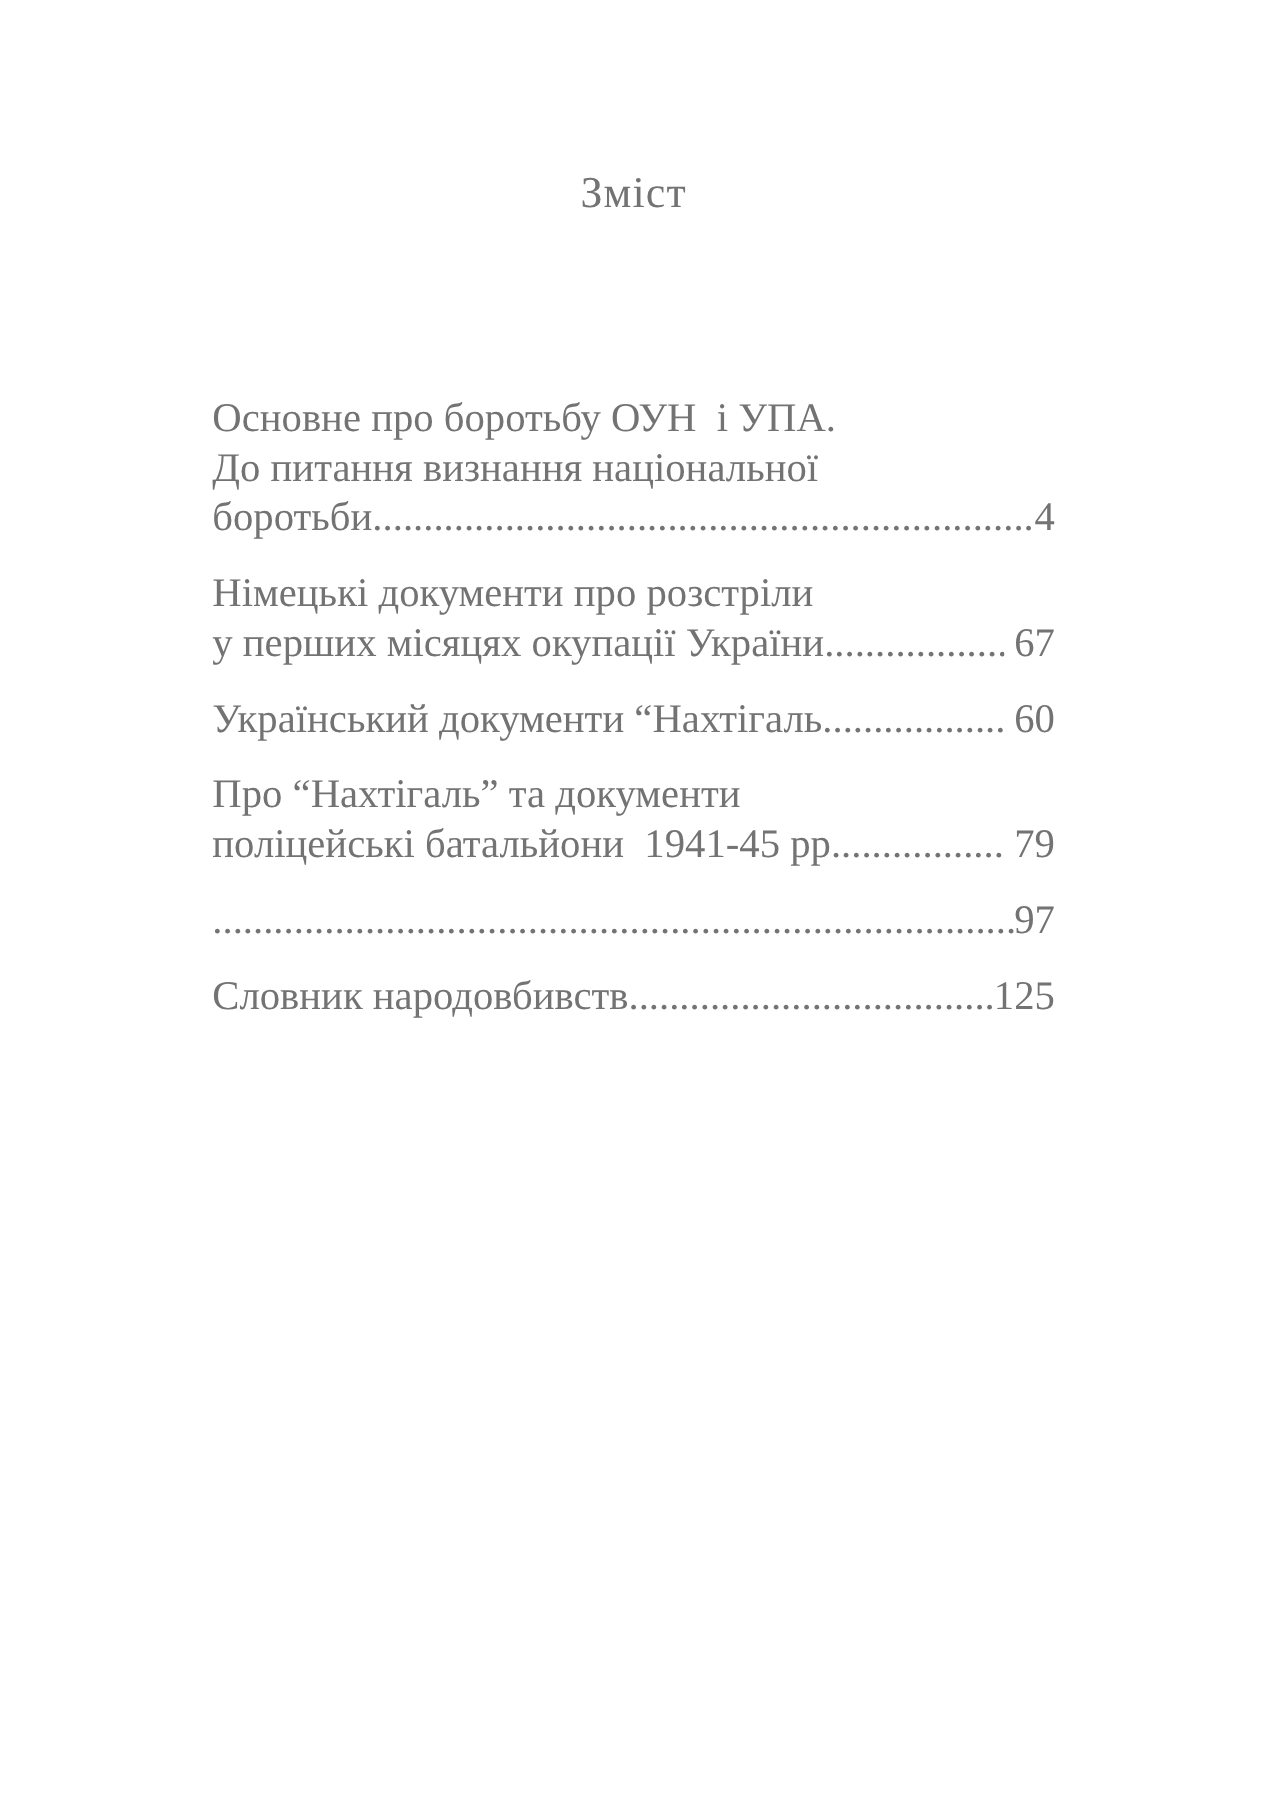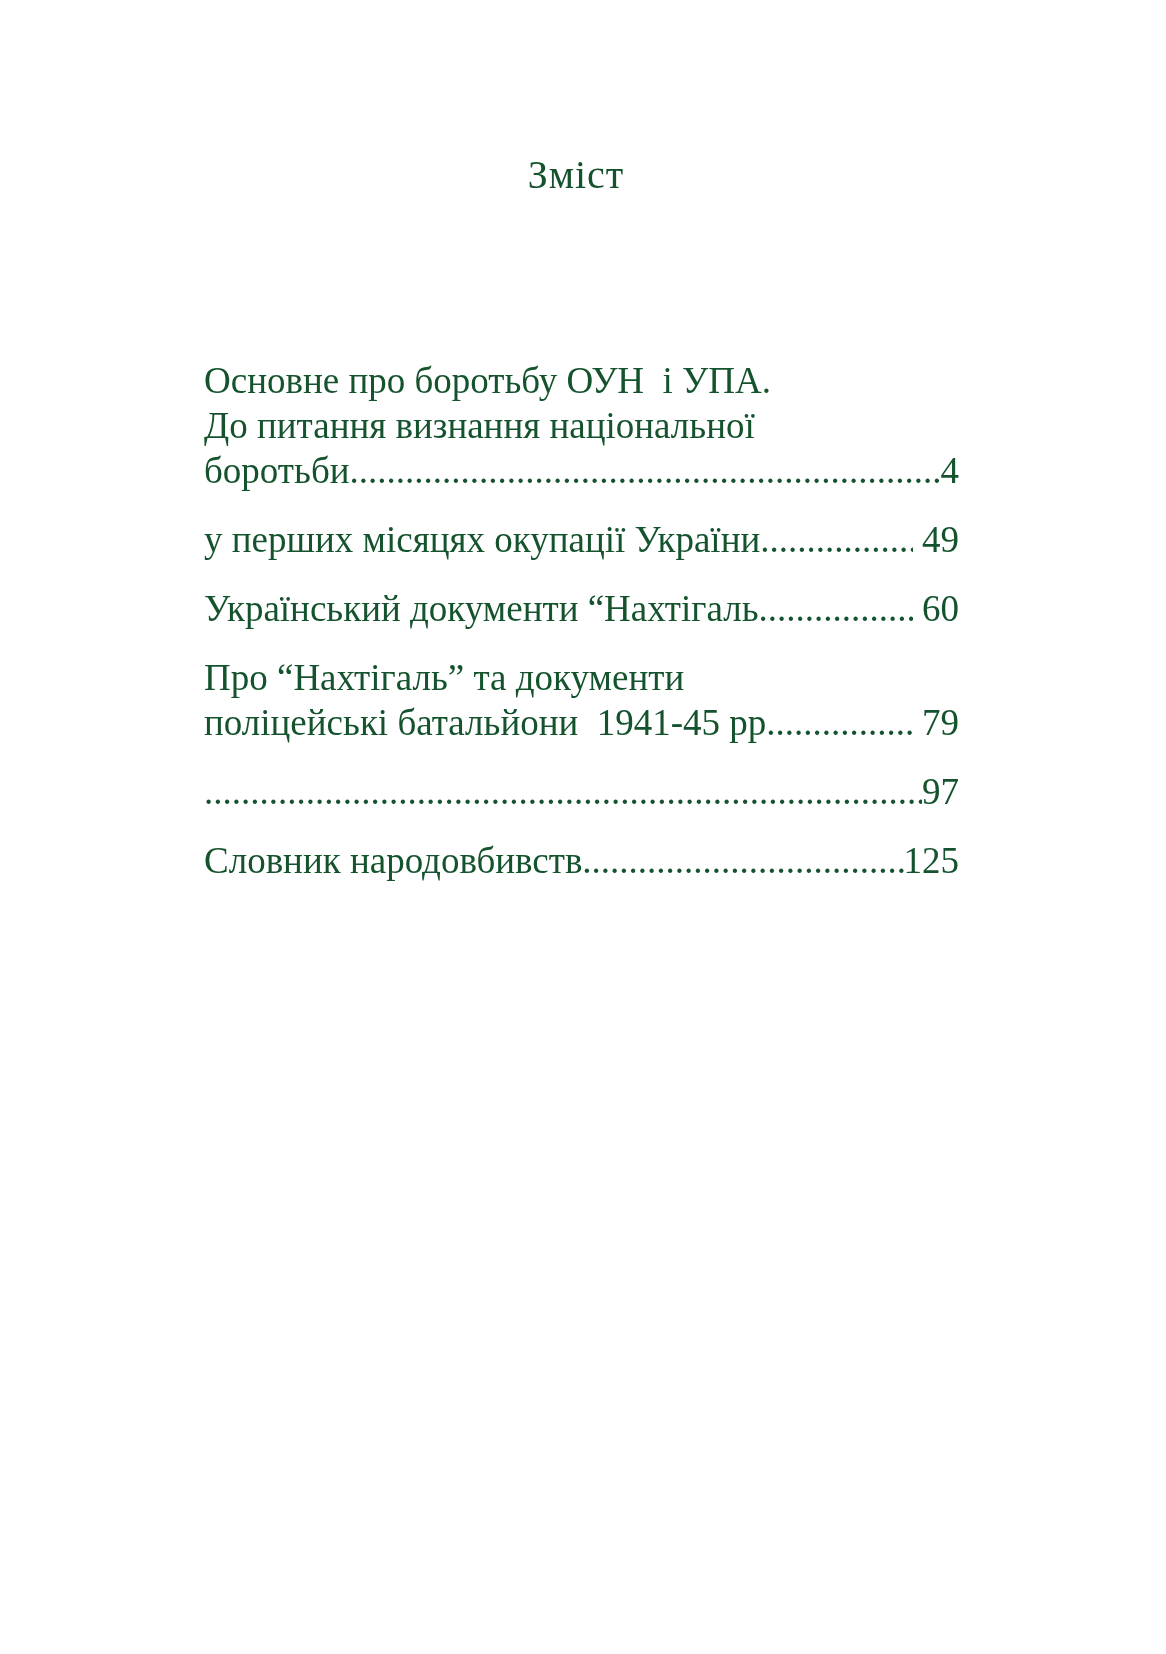--- a/index.html
+++ b/index.html
@@ -6,21 +6,21 @@
     margin: 0;
     padding: 0;
     background: #ffffff;
   }
   .page {
     position: relative;
     width: 978px;
     height: 1654px;
     background: #ffffff;
     font-family: "Liberation Serif", "DejaVu Serif", serif;
-    color: #14532d;
+    color: #737373;
     overflow: hidden;
   }
   .content {
     position: absolute;
     left: 193px;
     top: 150px;
     width: 766px;
   }
   .title {
     font-size: 40px;
@@ -31,21 +31,21 @@
     letter-spacing: 1px;
   }
   .toc {
     list-style: none;
     margin: 0;
     padding: 0;
     font-size: 37px;
     line-height: 45px;
   }
   .entry {
-    margin: 0 0 24px 11px;
+    margin: 0 0 24px 0;
   }
   .line {
     white-space: pre-wrap;
   }
   .lead {
     display: flex;
     align-items: baseline;
     width: 100%;
   }
   .txt {
@@ -77,24 +77,25 @@
         <div class="line">Основне про боротьбу ОУН  і УПА.</div>
         <div class="line">До питання визнання національної</div>
         <div class="line lead">
           <span class="txt">боротьби</span>
           <span class="leader">........................................................................................................................................................................................................</span>
           <span class="pg">4</span>
         </div>
       </li>
 
       <li class="entry">
+        <div class="line">Німецькі документи про розстріли</div>
         <div class="line lead">
           <span class="txt">у перших місяцях окупації України</span>
           <span class="leader">........................................................................................................................................................................................................</span>
-          <span class="pg"> 49</span>
+          <span class="pg"> 67</span>
         </div>
       </li>
 
       <li class="entry">
         <div class="line lead">
           <span class="txt">Український документи “Нахтігаль</span>
           <span class="leader">........................................................................................................................................................................................................</span>
           <span class="pg"> 60</span>
         </div>
       </li>

